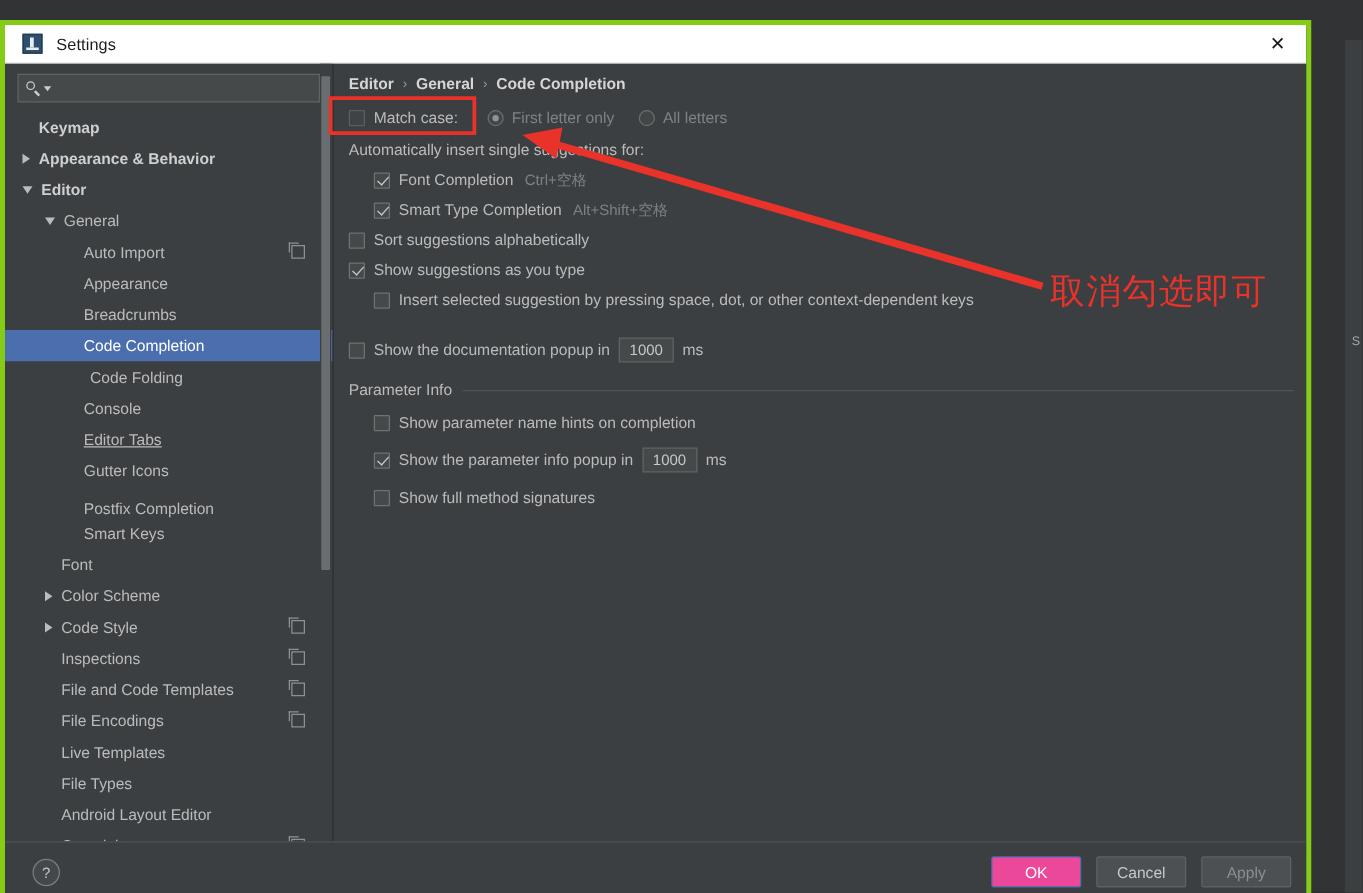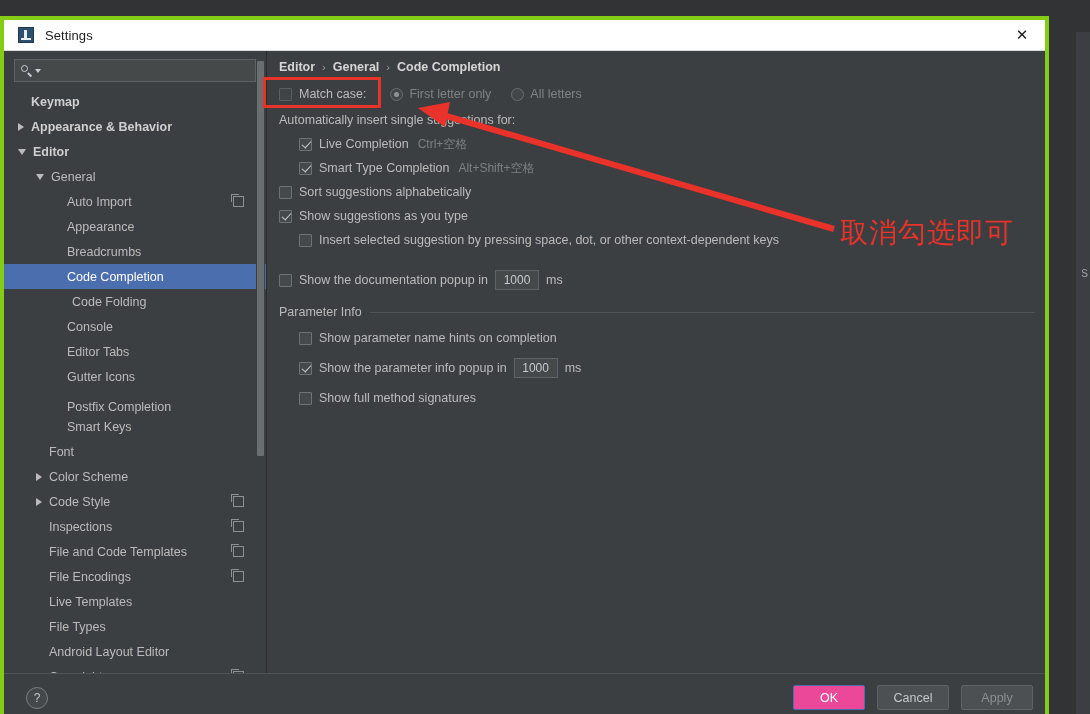--- a/index.html
+++ b/index.html
@@ -507,21 +507,21 @@
             <span>Code Completion</span>
           </div>
           <div class="tree-row" style="padding-left: 55px;">
             <span class="arrow none"></span>
             <span>Code Folding</span>
           </div>
           <div class="tree-row" style="padding-left: 50px;">
             <span class="arrow none"></span>
             <span>Console</span>
           </div>
-          <div class="tree-row" style="padding-left: 50px;">
+          <div class="tree-row" style="padding-left: 50px; text-decoration: underline;">
             <span class="arrow none"></span>
             <span>Editor Tabs</span>
           </div>
           <div class="tree-row" style="padding-left: 50px;">
             <span class="arrow none"></span>
             <span>Gutter Icons</span>
           </div>
           <div class="tree-row" style="padding-left: 50px; align-items: flex-end;">
             <span class="arrow none"></span>
             <span>Postfix Completion</span>
@@ -603,21 +603,21 @@
           <div class="rb"></div>
           <span class="label-disabled">All letters</span>
         </div>
 
         <div class="row" style="height:25px">
           <span>Automatically insert single suggestions for:</span>
         </div>
 
         <div class="row indent1" style="height:24px">
           <div class="cb checked"></div>
-          <span>Live Completion</span>
+          <span>Font Completion</span>
           <span class="shortcut">Ctrl+空格</span>
         </div>
 
         <div class="row indent1" style="height:24px">
           <div class="cb checked"></div>
           <span>Smart Type Completion</span>
           <span class="shortcut">Alt+Shift+空格</span>
         </div>
 
         <div class="row" style="height:24px">

